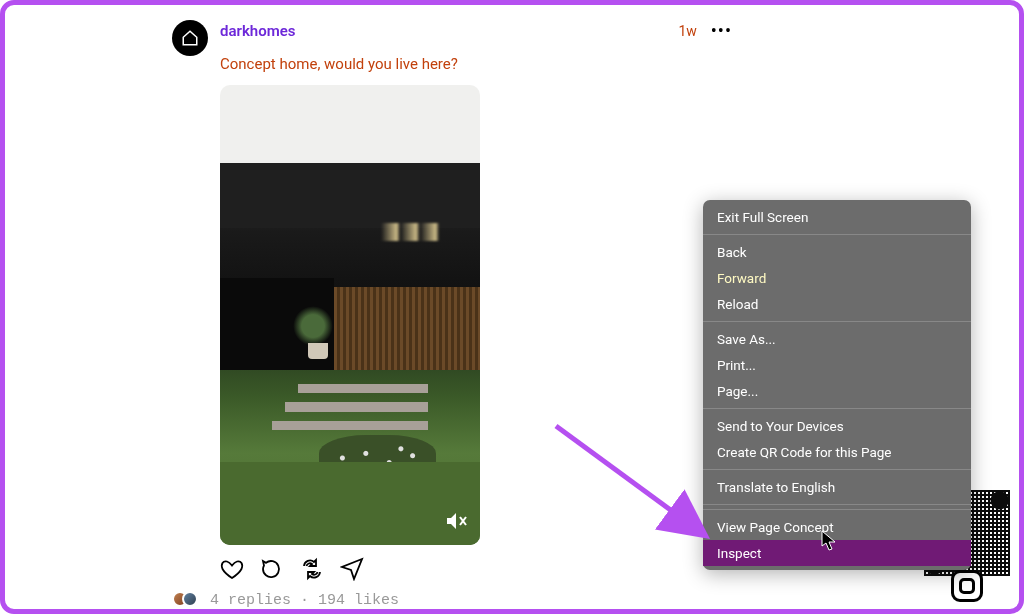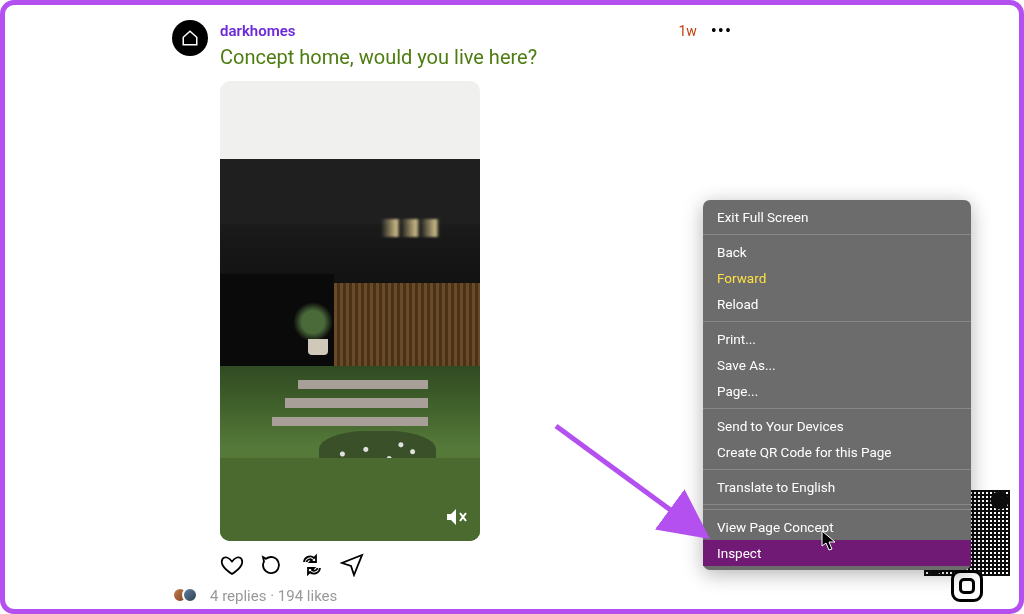--- a/index.html
+++ b/index.html
@@ -57,23 +57,23 @@
     font-size: 14px;
     margin-right: 14px;
   }
   .more-icon {
     color: #000;
     font-size: 18px;
     letter-spacing: 1px;
     cursor: pointer;
   }
   .caption {
-    font-size: 20px;
-    color: #4d7c0f;
-    margin-top: 4px;
+    font-size: 15px;
+    color: #c2410c;
+    margin-top: 14px;
     margin-bottom: 12px;
   }
   .media {
     width: 260px;
     height: 460px;
     border-radius: 10px;
     position: relative;
     overflow: hidden;
     background: linear-gradient(to bottom, #f0f0ee 0%, #f0f0ee 18%, #2d2d2d 18%, #1a1a1a 32%, #0f0f0f 48%, #5a4a32 48%, #6b5638 58%, #2a4020 58%, #3b5a28 68%, #567a3a 80%, #4a6a2f 100%);
   }
@@ -156,20 +156,21 @@
     width: 24px; height: 24px;
     cursor: pointer;
     color: #000;
   }
   .footer-row {
     display: flex;
     align-items: center;
     gap: 10px;
     margin-top: 10px;
     margin-left: -48px;
+    font-family: Liberation Mono, monospace;
   }
   .mini-avatars {
     position: relative;
     width: 28px; height: 18px;
   }
   .mini-av {
     position: absolute;
     width: 16px; height: 16px;
     border-radius: 50%;
     border: 2px solid #fff;
@@ -194,21 +195,21 @@
     box-shadow: 0 4px 20px rgba(0,0,0,0.3);
     z-index: 50;
   }
   .menu-item {
     padding: 5px 14px;
     cursor: default;
     display: flex;
     align-items: center;
     position: relative;
   }
-  .menu-item.disabled { color: #fde047; }
+  .menu-item.disabled { color: #fef9c3; }
   .menu-item.highlighted { background: #701a75; }
   .menu-sep {
     height: 1px;
     background: #888;
     margin: 4px 0;
   }
   .submenu-arrow {
     margin-left: auto;
     font-size: 10px;
   }
@@ -340,24 +341,24 @@
       <span>Back</span>
     </div>
     <div class="menu-item disabled">
       <span>Forward</span>
     </div>
     <div class="menu-item">
       <span>Reload</span>
     </div>
     <div class="menu-sep"></div>
     <div class="menu-item">
+      <span>Save As...</span>
+    </div>
+    <div class="menu-item">
       <span>Print...</span>
-    </div>
-    <div class="menu-item">
-      <span>Save As...</span>
     </div>
     <div class="menu-item">
       <span>Page...</span>
     </div>
     <div class="menu-sep"></div>
     <div class="menu-item">
       <span>Send to Your Devices</span>
     </div>
     <div class="menu-item">
       <span>Create QR Code for this Page</span>

